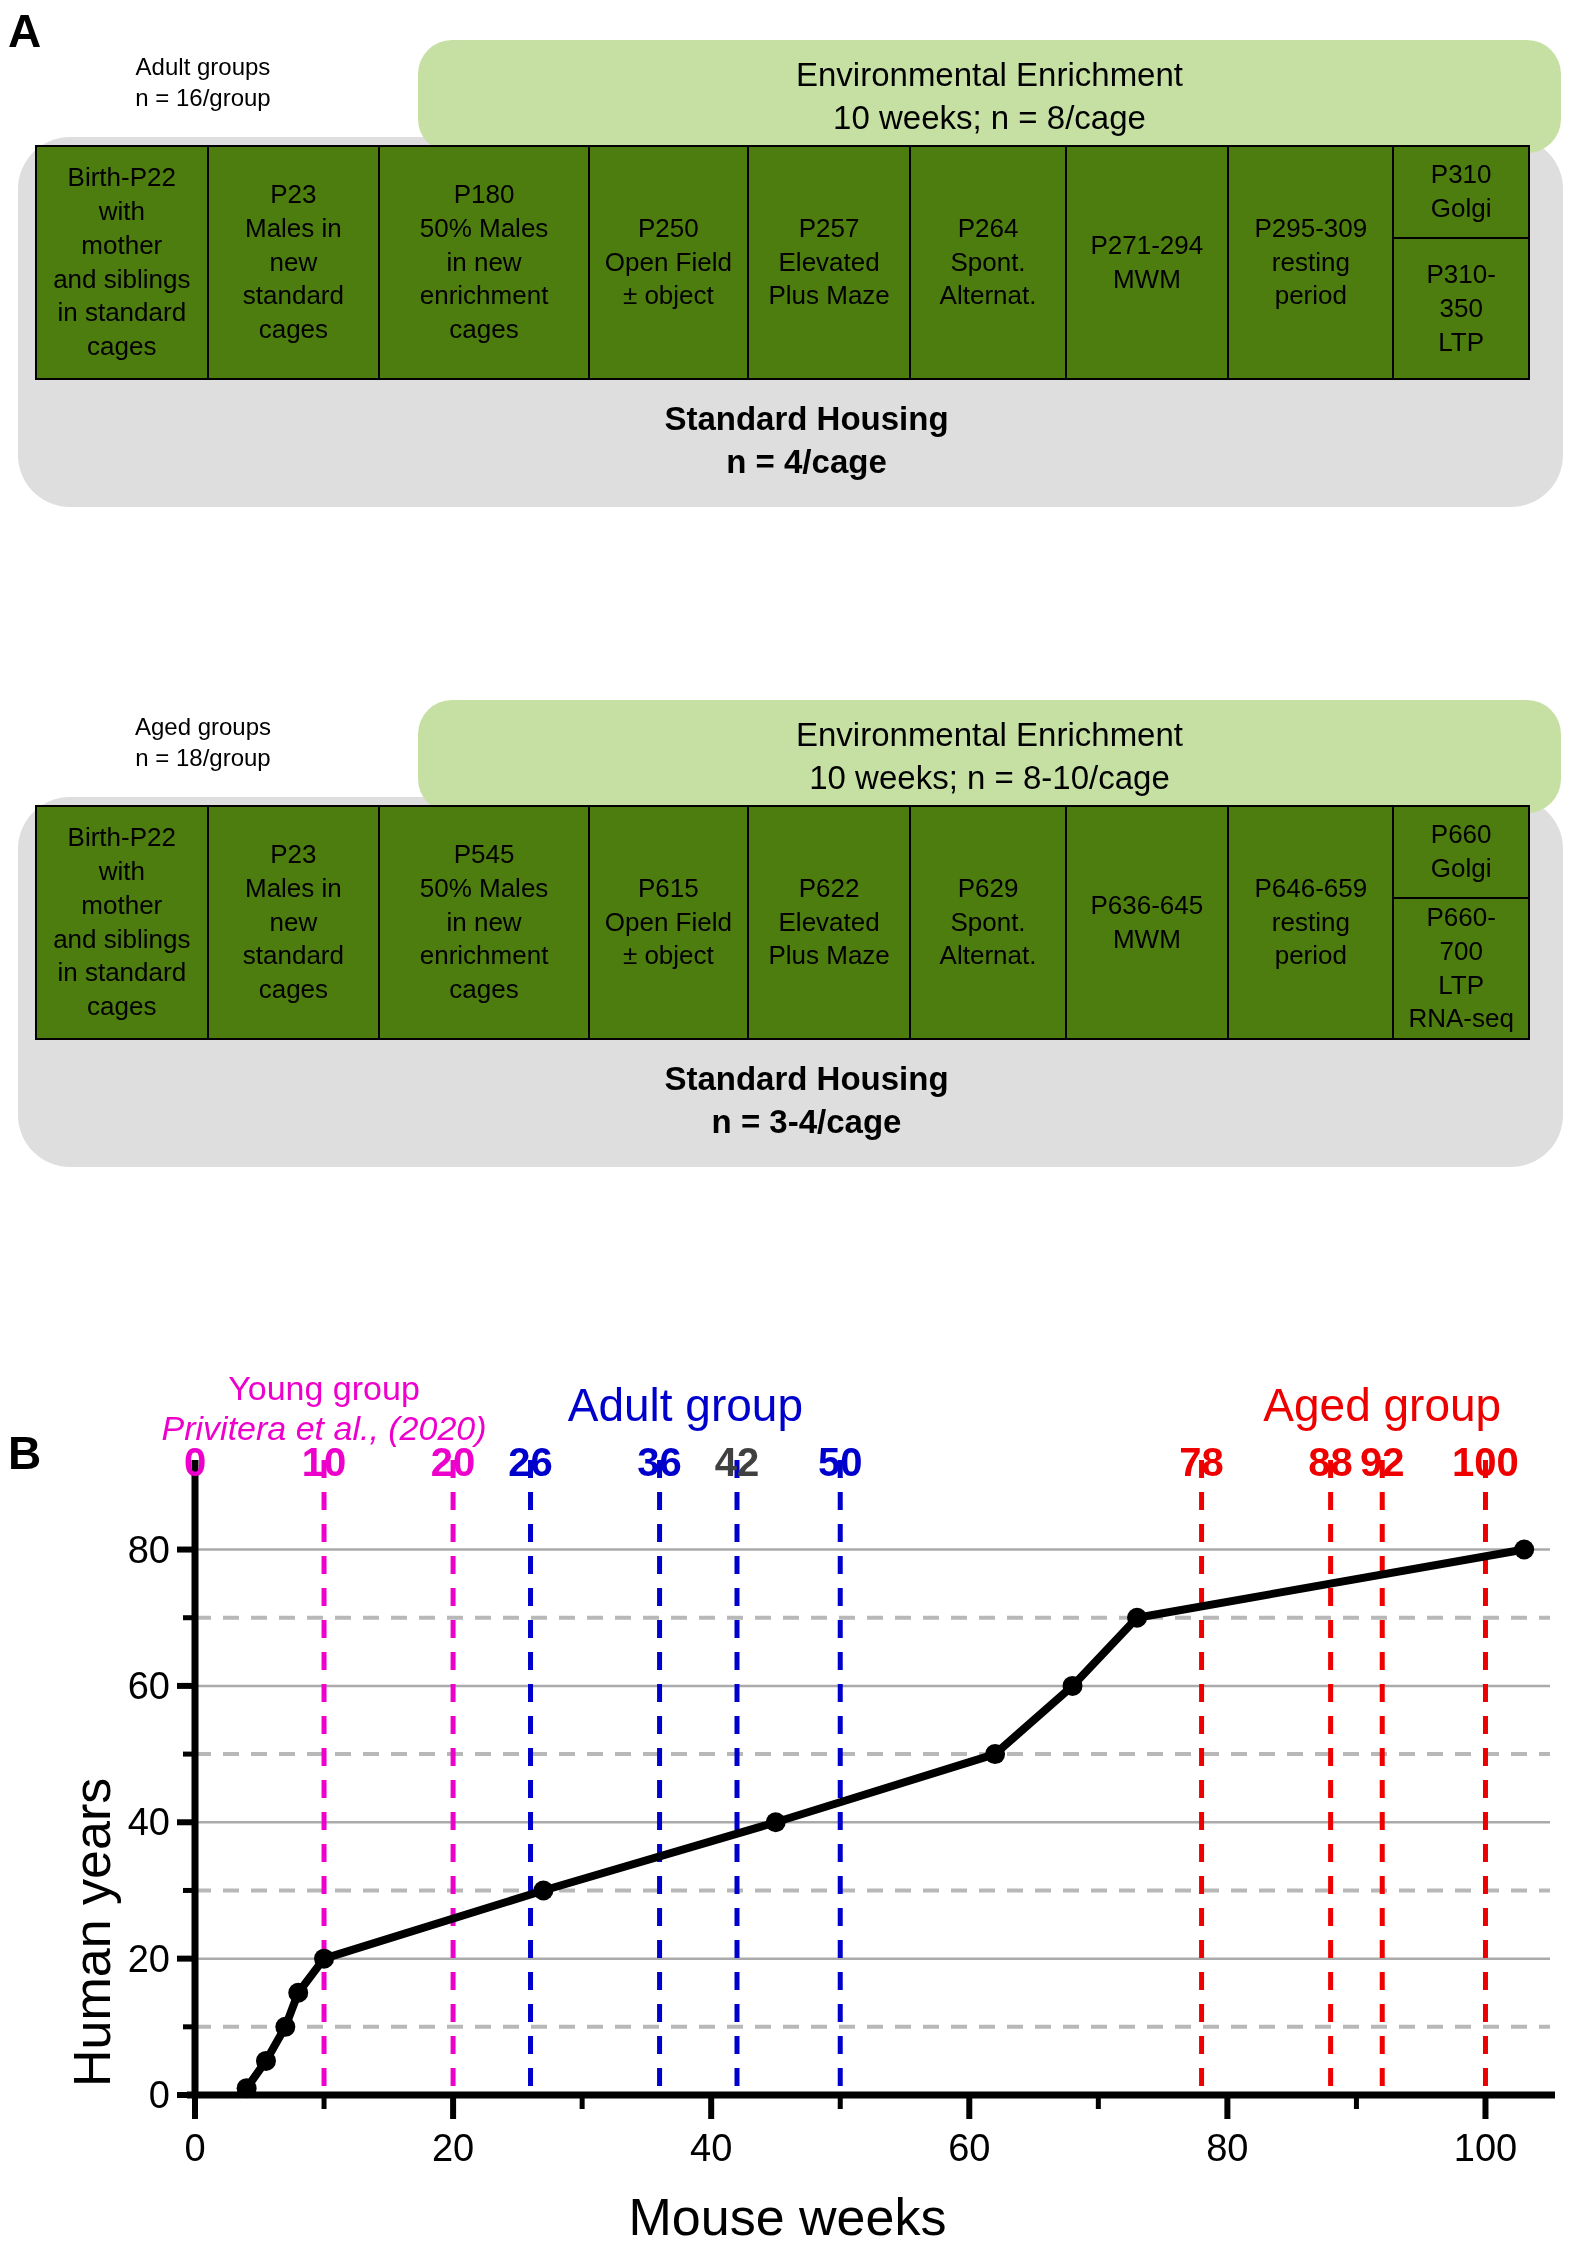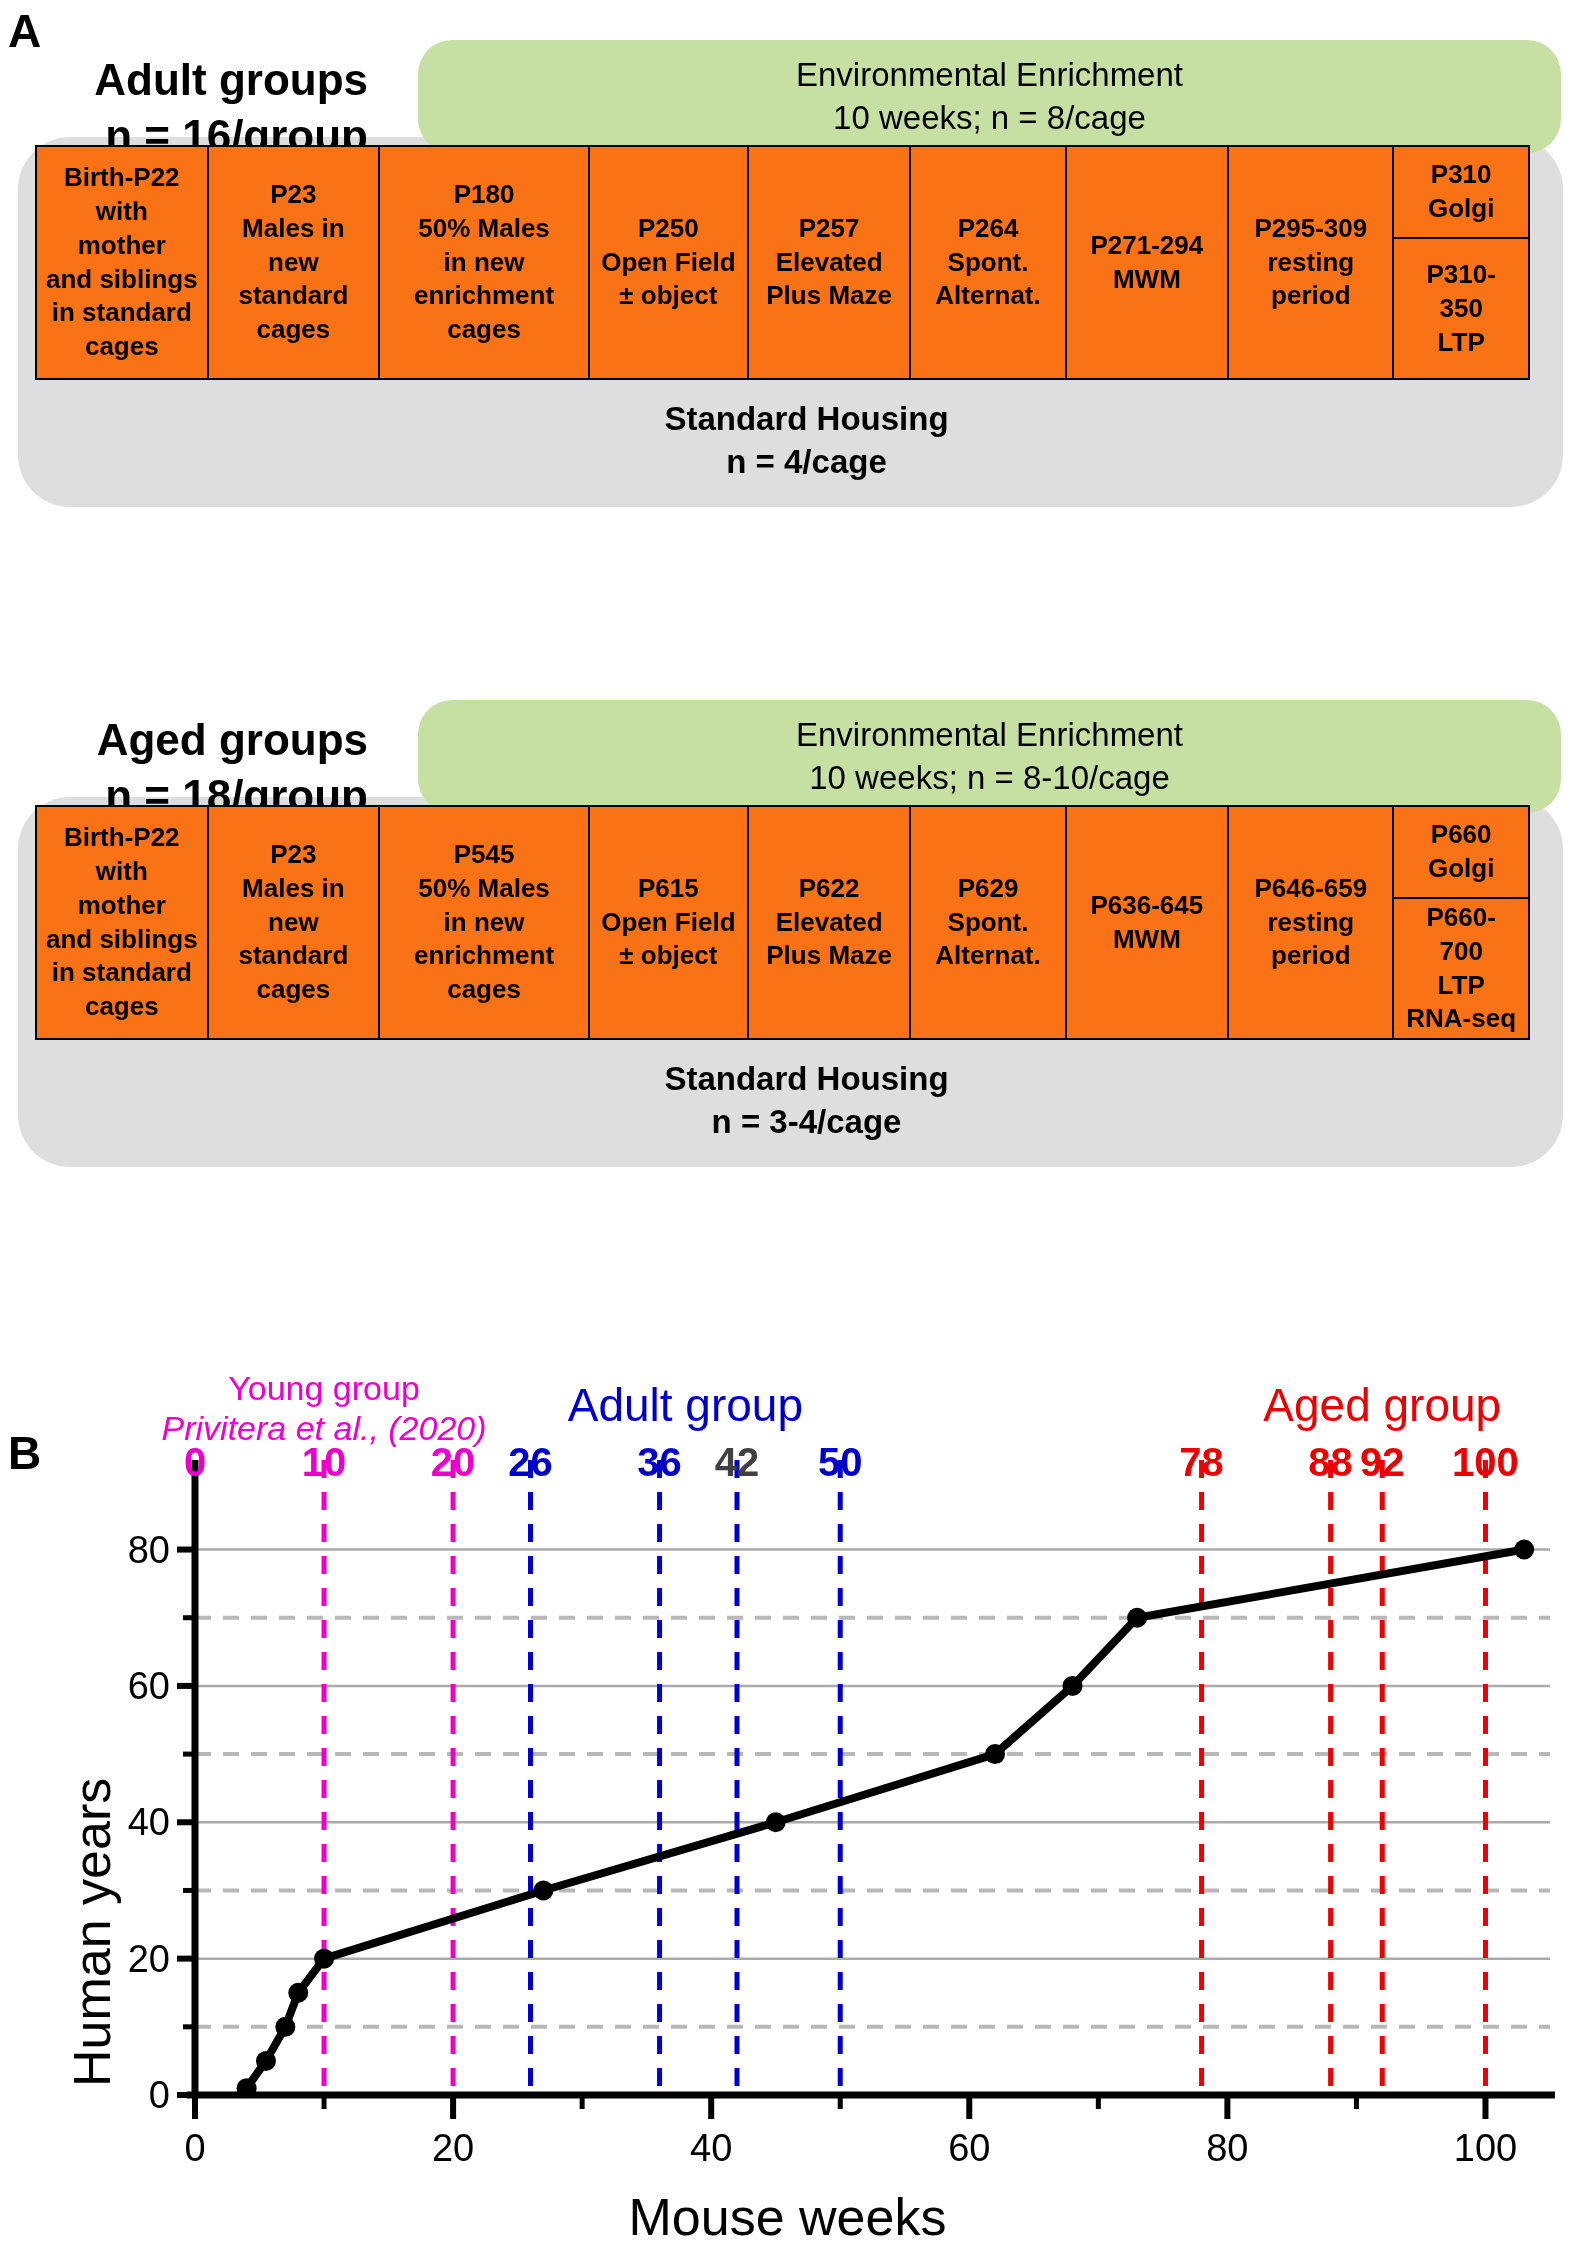--- a/index.html
+++ b/index.html
@@ -8,31 +8,31 @@
 
   
   .panel-letter{position:absolute;font-weight:bold;font-size:46px;line-height:1;}
 
   
   .sectionA{position:absolute;left:0;}
 
   .grey-round{position:absolute;background:#dedede;border-radius:52px;}
   .green-round{position:absolute;background:#c6e0a4;border-radius:34px;}
 
-  .grp-title{position:absolute;text-align:right;font-weight:bold;
-             font-size:44px;line-height:1.28;width:330px;}
+  .grp-title{position:absolute;text-align:center;font-weight:normal;
+             font-size:24px;line-height:1.28;width:330px;}
 
   .ee-title{position:absolute;text-align:center;font-weight:normal;
             font-size:33px;line-height:1.3;}
 
   .sh-title{position:absolute;text-align:center;font-weight:bold;
             font-size:33px;line-height:1.3;padding-left:16px;}
 
   .tl-table{position:absolute;display:flex;border:2.5px solid #000;
-            background:#f97316;box-sizing:border-box;font-weight:bold;}
+            background:#4d7c0f;box-sizing:border-box;}
   .tl-cell{border-right:2.5px solid #000;box-sizing:border-box;
            display:flex;align-items:center;justify-content:center;
            text-align:center;font-size:26px;line-height:1.3;padding:2px 1px;}
   .tl-cell:last-child{border-right:none;}
   .tl-cell.split{flex-direction:column;padding:0;}
   .tl-sub{width:100%;display:flex;align-items:center;justify-content:center;
           text-align:center;box-sizing:border-box;}
   .tl-sub.top{border-bottom:2.5px solid #000;}
 
   

